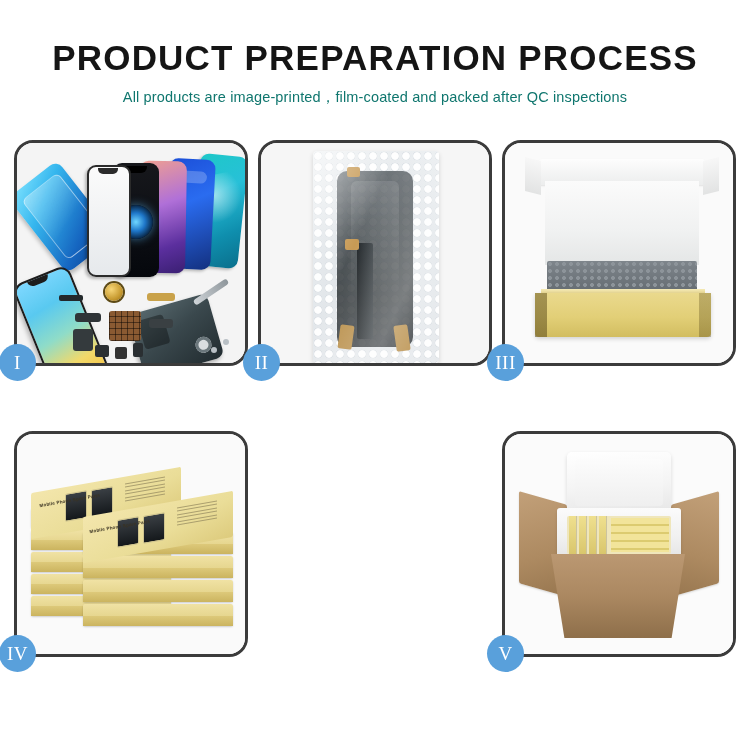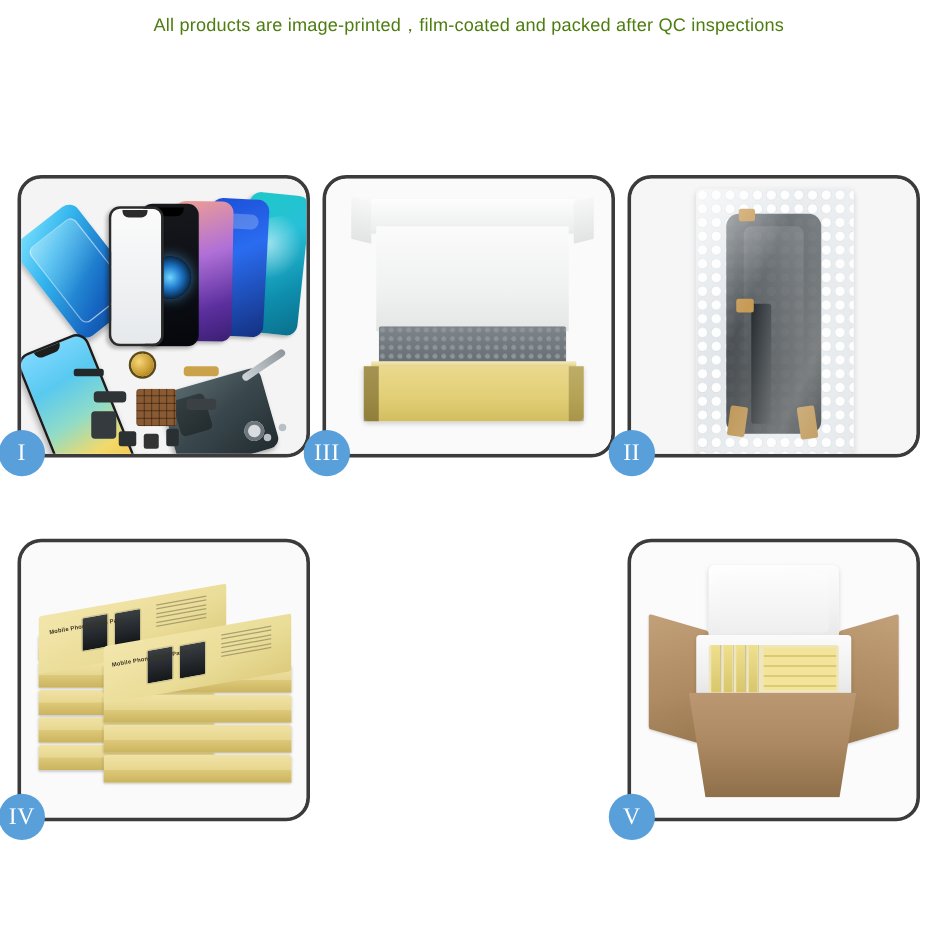--- a/index.html
+++ b/index.html
@@ -14,21 +14,21 @@
   .header{position:absolute;left:0;top:0;width:750px;text-align:center;}
   .title{
     margin:0;padding-top:40px;
     font-size:35px;font-weight:700;letter-spacing:1.2px;
     color:#151515;line-height:1.05;
     font-family:"Liberation Sans", sans-serif;
   }
   .subtitle{
     margin:0;padding-top:11px;
     font-size:14.5px;font-weight:400;letter-spacing:.15px;
-    color:#4d7c0f;
+    color:#0f766e;
   }
 
   
   .grid{position:absolute;left:14px;top:140px;width:722px;}
   .row{display:flex;justify-content:space-between;}
   .row + .row{margin-top:65px;}
 
   .panel{
     position:relative;width:234px;height:226px;
     border:3px solid #3b3b3b;border-radius:19px;
@@ -239,20 +239,21 @@
     background:rgba(140,110,72,.55);transform:skewY(14deg);}
   .c-tape2{position:absolute;left:60px;top:166px;width:16px;height:18px;
     background:rgba(140,110,72,.5);transform:skewY(14deg);}
 </style>
 </head>
 <body>
 
 <div id="page">
 
   <div class="header">
+    <h1 class="title">PRODUCT PREPARATION PROCESS</h1>
     <p class="subtitle">All products are image-printed，film-coated and packed after QC inspections</p>
   </div>
 
   <div class="grid">
 
     <div class="row">
 
       <div class="panel p1">
         <div class="stage">
           <div class="film"></div>
@@ -275,43 +276,43 @@
           <div class="part flex6"></div>
           <div class="part flex7"></div>
           <div class="part flex8"></div>
           <div class="tool"></div>
           <div class="screw1"></div>
           <div class="screw2"></div>
         </div>
         <div class="badge">I</div>
       </div>
 
-      <div class="panel p3">
-        <div class="stage">
-          <div class="b3-lid"></div>
-          <div class="b3-back"></div>
-          <div class="b3-foam"></div>
-          <div class="b3-rim"></div>
-          <div class="b3-front"></div>
-        </div>
-        <div class="badge">III</div>
-      </div>
-
       <div class="panel p2">
         <div class="stage">
           <div class="bubble"></div>
           <div class="lcd"></div>
           <div class="ribbon"></div>
           <div class="tapeA"></div>
           <div class="tapeB"></div>
           <div class="tapeC"></div>
           <div class="tapeD"></div>
           <div class="bubble-gloss"></div>
         </div>
         <div class="badge">II</div>
+      </div>
+
+      <div class="panel p3">
+        <div class="stage">
+          <div class="b3-lid"></div>
+          <div class="b3-back"></div>
+          <div class="b3-foam"></div>
+          <div class="b3-rim"></div>
+          <div class="b3-front"></div>
+        </div>
+        <div class="badge">III</div>
       </div>
     </div>
 
     <div class="row">
 
       <div class="panel p4">
         <div class="stage">
           <div class="stack">
             <div class="bx" style="left:4px;top:58px;width:140px;height:20px;">
                 <span class="side"></span>

